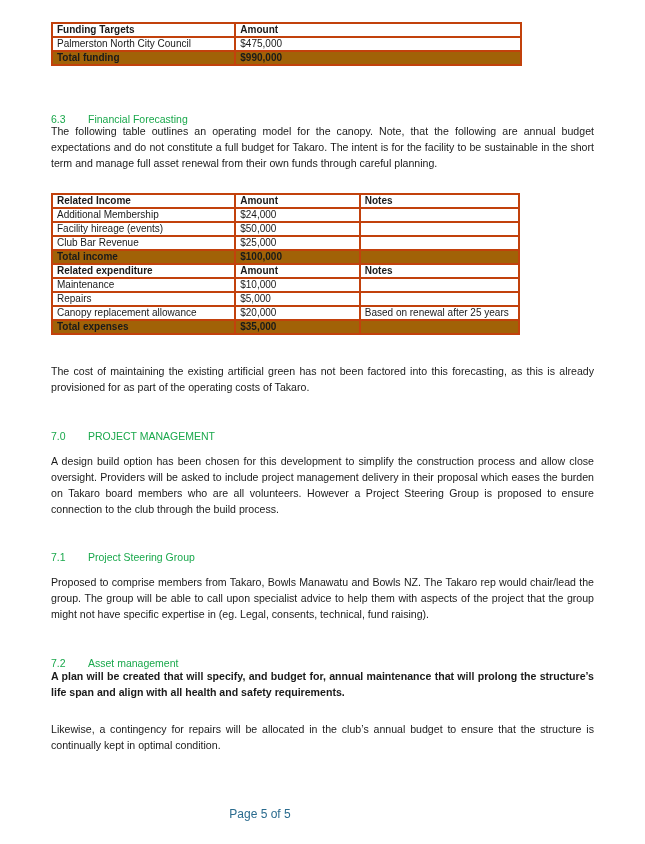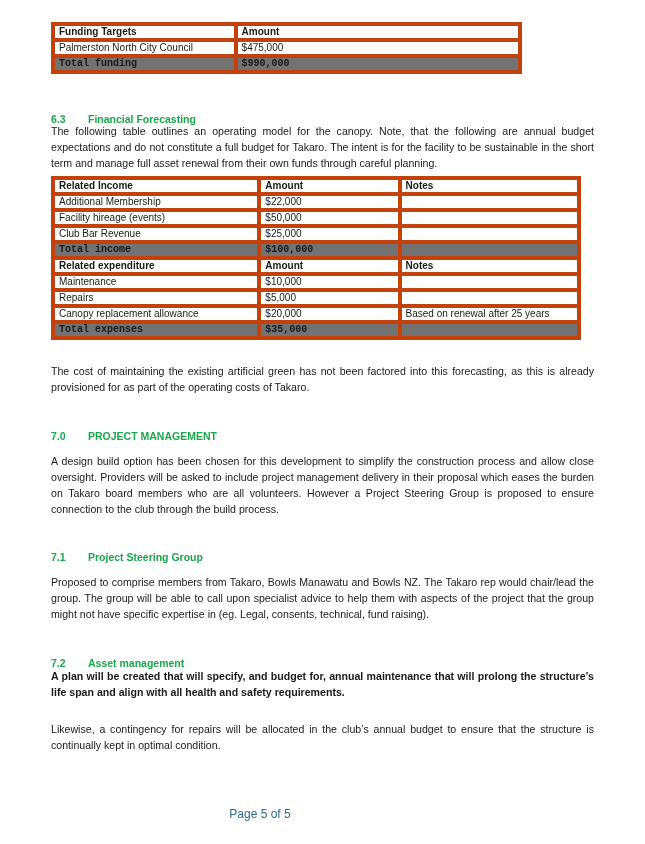--- a/index.html
+++ b/index.html
@@ -10,32 +10,32 @@
   }
   .page { position: absolute; left: 0; top: 0; width: 645px; height: 844px; }
 
   table.t {
     position: absolute;
     border-collapse: collapse;
     font-size: 10px;
     line-height: 12px;
   }
   table.t td {
-    border: 4px solid #c2410c;
+    border: 2px solid #c2410c;
     padding: 0 4px;
     vertical-align: top;
     height: 12px;
   }
   table.t tr.hdr td { font-weight: bold; }
-  table.t tr.total td { background: #737373; font-weight: bold; font-family: Liberation Mono, monospace; }
+  table.t tr.total td { background: #a16207; font-weight: bold; }
   .justify-cell { text-align: justify; text-align-last: left; }
 
   .heading {
     position: absolute; left: 51px;
-    color: #1aa84c; font-weight: bold; font-size: 10.5px;
+    color: #1aa84c; font-weight: normal; font-size: 10.5px;
   }
   .heading .num { display: inline-block; width: 37px; }
 
   .para {
     position: absolute; left: 51px; width: 543px;
     font-size: 10.6px; line-height: 16px;
     text-align: justify;
   }
 
   .footer {
@@ -67,35 +67,35 @@
       <td>$990,000</td>
     </tr>
   </tbody>
     </table>
 
   <div class="heading" style="top:113px;">
     <span class="num">6.3</span><span>Financial Forecasting</span>
   </div>
   <div class="para" style="top:123px;">The following table outlines an operating model for the canopy. Note, that the following are annual budget expectations and do not constitute a full budget for Takaro. The intent is for the facility to be sustainable in the short term and manage full asset renewal from their own funds through careful planning.</div>
 
-  <table class="t" style="left:51px; top:176px; width:530px;">
+  <table class="t" style="left:51px; top:193px; width:469px;">
     <colgroup>
         <col style="width:184px">
         <col style="width:125px">
         <col style="width:160px">
       </colgroup>
     <tbody>
         <tr class="hdr">
       <td>Related Income</td>
       <td>Amount</td>
       <td>Notes</td>
     </tr>
     <tr>
       <td>Additional Membership</td>
-      <td>$22,000</td>
+      <td>$24,000</td>
       <td></td>
     </tr>
     <tr>
       <td>Facility hireage (events)</td>
       <td>$50,000</td>
       <td></td>
     </tr>
     <tr>
       <td>Club Bar Revenue</td>
       <td>$25,000</td>

